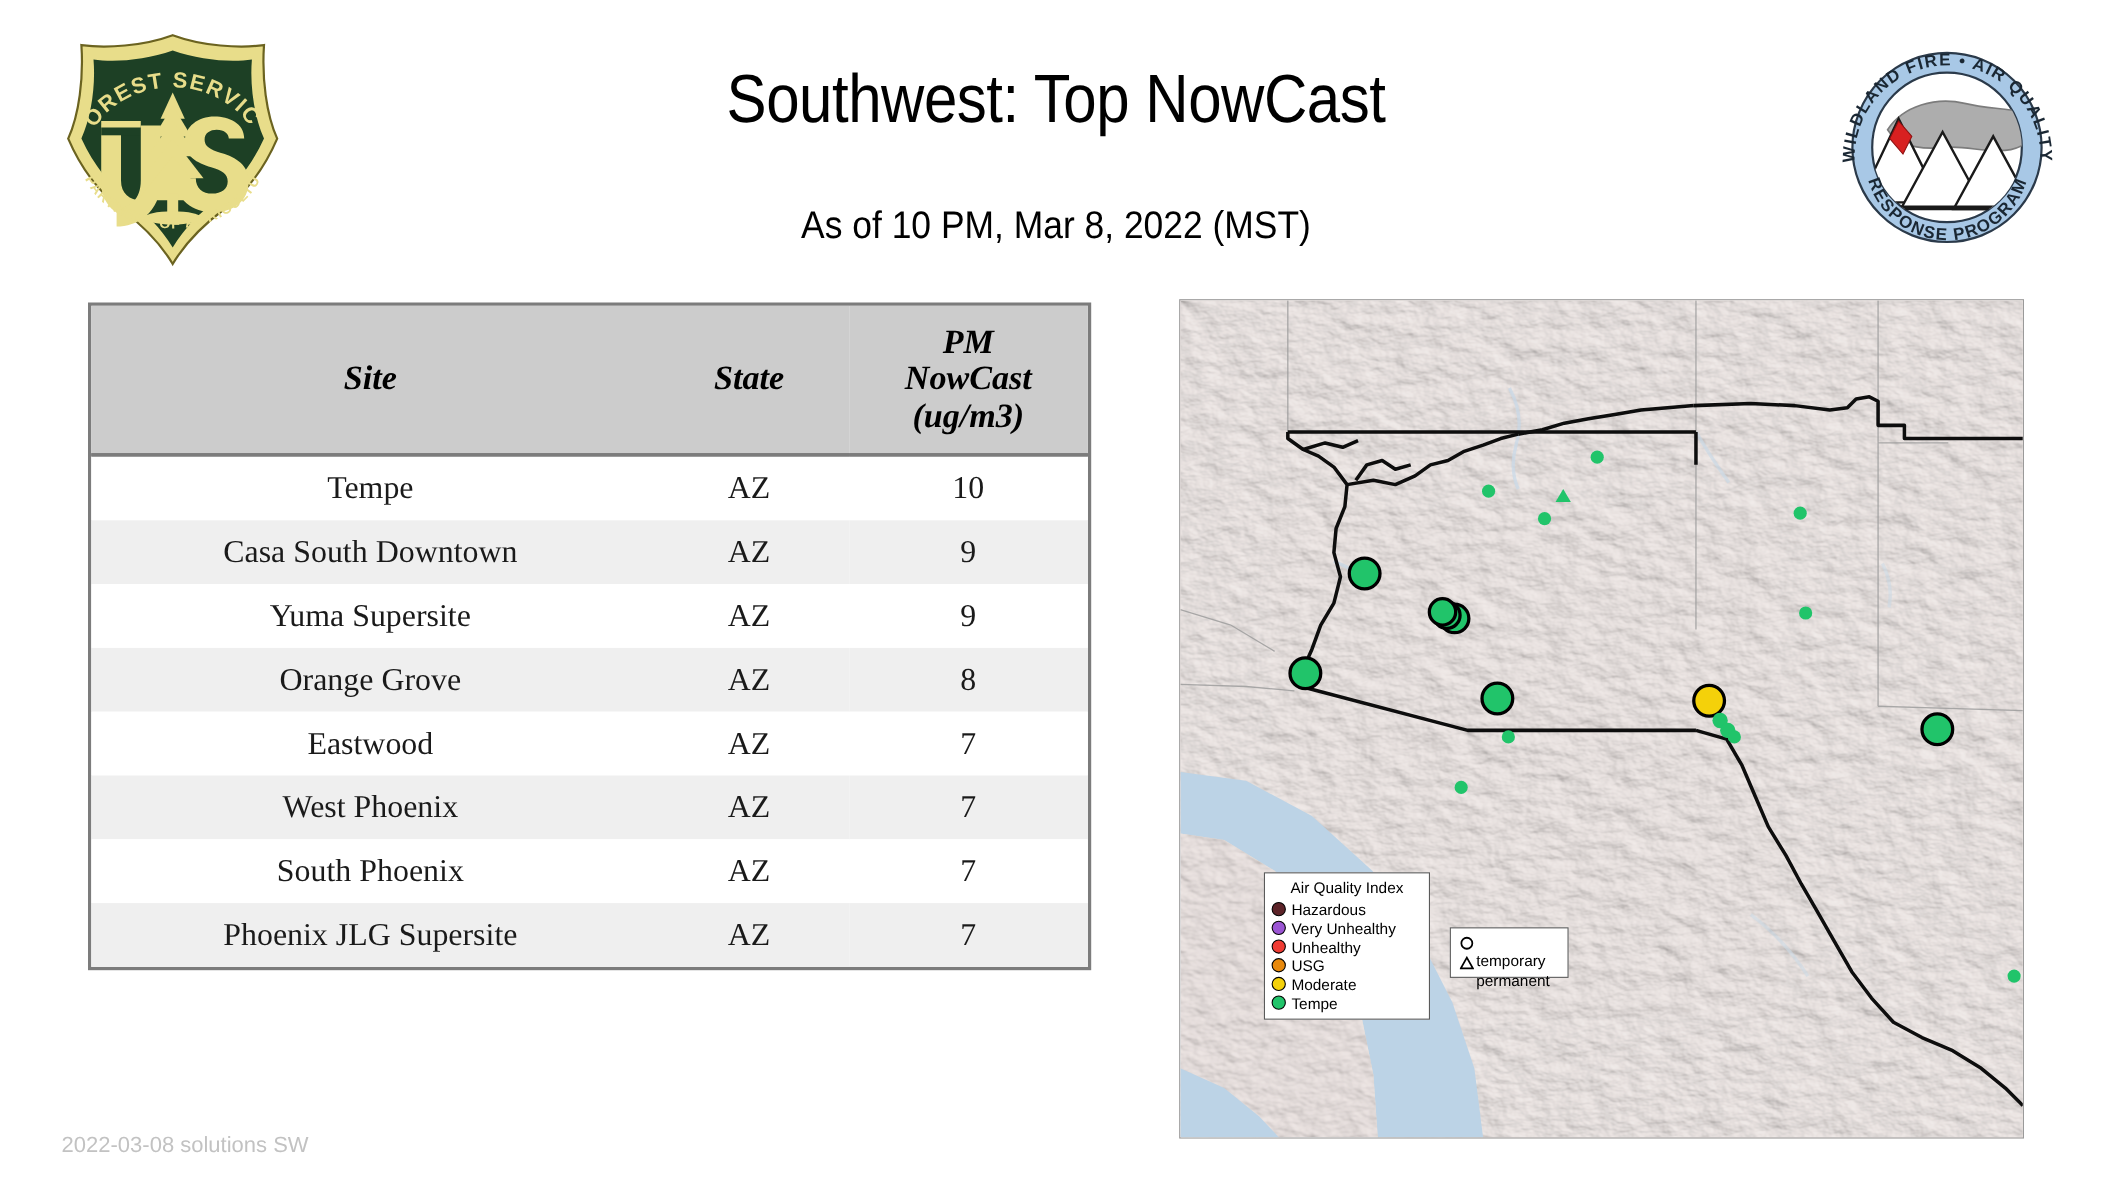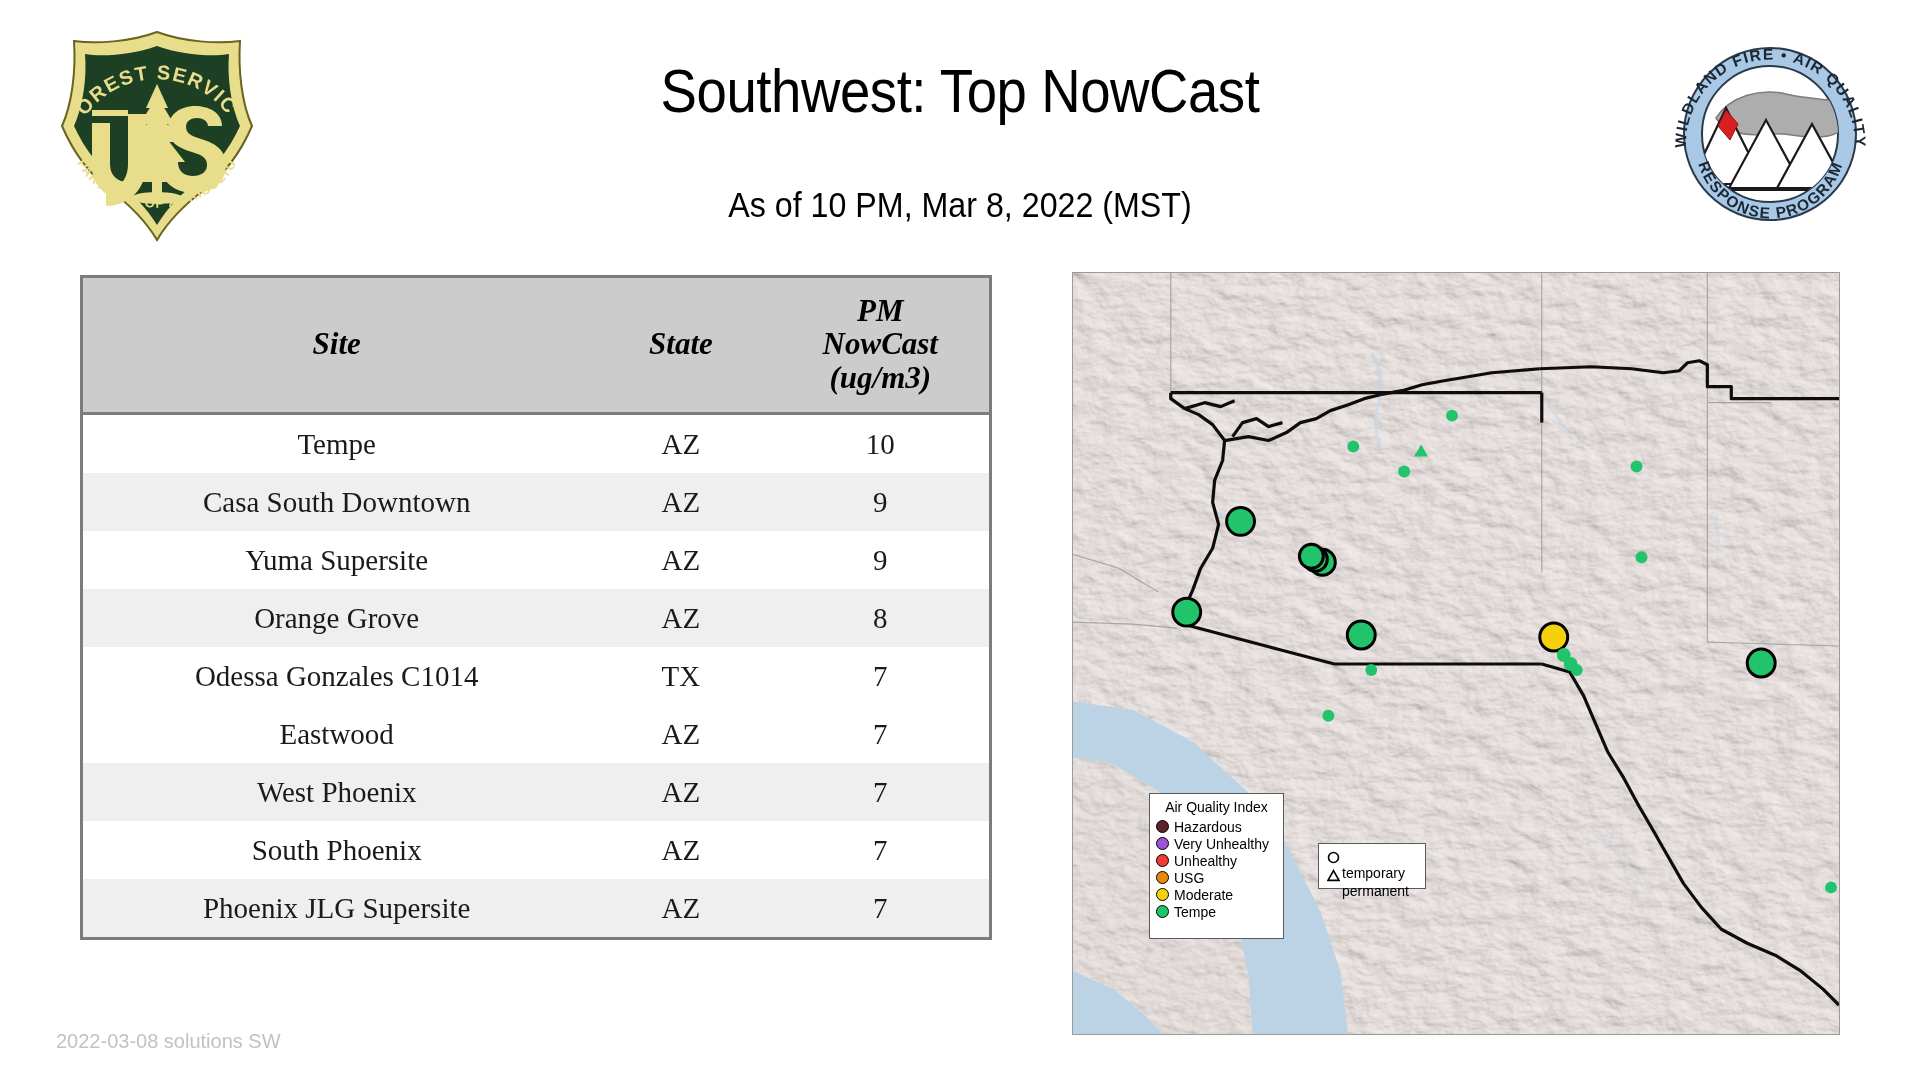--- a/index.html
+++ b/index.html
@@ -131,22 +131,22 @@
   .legend-box {
     position: absolute;
     background: #ffffff;
     border: 1px solid #5a5a5a;
     box-sizing: border-box;
     font-family: "Liberation Sans", sans-serif;
   }
   #aqi-legend {
     left: 76px;
     top: 520px;
-    width: 135px;
-    padding: 5px 6px 18px;
+    width: 151px;
+    padding: 5px 6px 6px;
   }
   #aqi-legend .legend-title {
     font-size: 14px;
     color: #000;
     text-align: center;
     margin-bottom: 3px;
   }
   .legend-row {
     display: flex;
     align-items: center;
@@ -289,25 +289,20 @@
         </tr>
         <tr class="even">
           <td class="col-site">Yuma Supersite</td>
           <td class="col-state">AZ</td>
           <td class="col-pm">9</td>
         </tr>
         <tr class="odd">
           <td class="col-site">Orange Grove</td>
           <td class="col-state">AZ</td>
           <td class="col-pm">8</td>
-        </tr>
-        <tr class="even">
-          <td class="col-site">Odessa Gonzales C1014</td>
-          <td class="col-state">TX</td>
-          <td class="col-pm">7</td>
         </tr>
         <tr class="even">
           <td class="col-site">Eastwood</td>
           <td class="col-state">AZ</td>
           <td class="col-pm">7</td>
         </tr>
         <tr class="odd">
           <td class="col-site">West Phoenix</td>
           <td class="col-state">AZ</td>
           <td class="col-pm">7</td>

